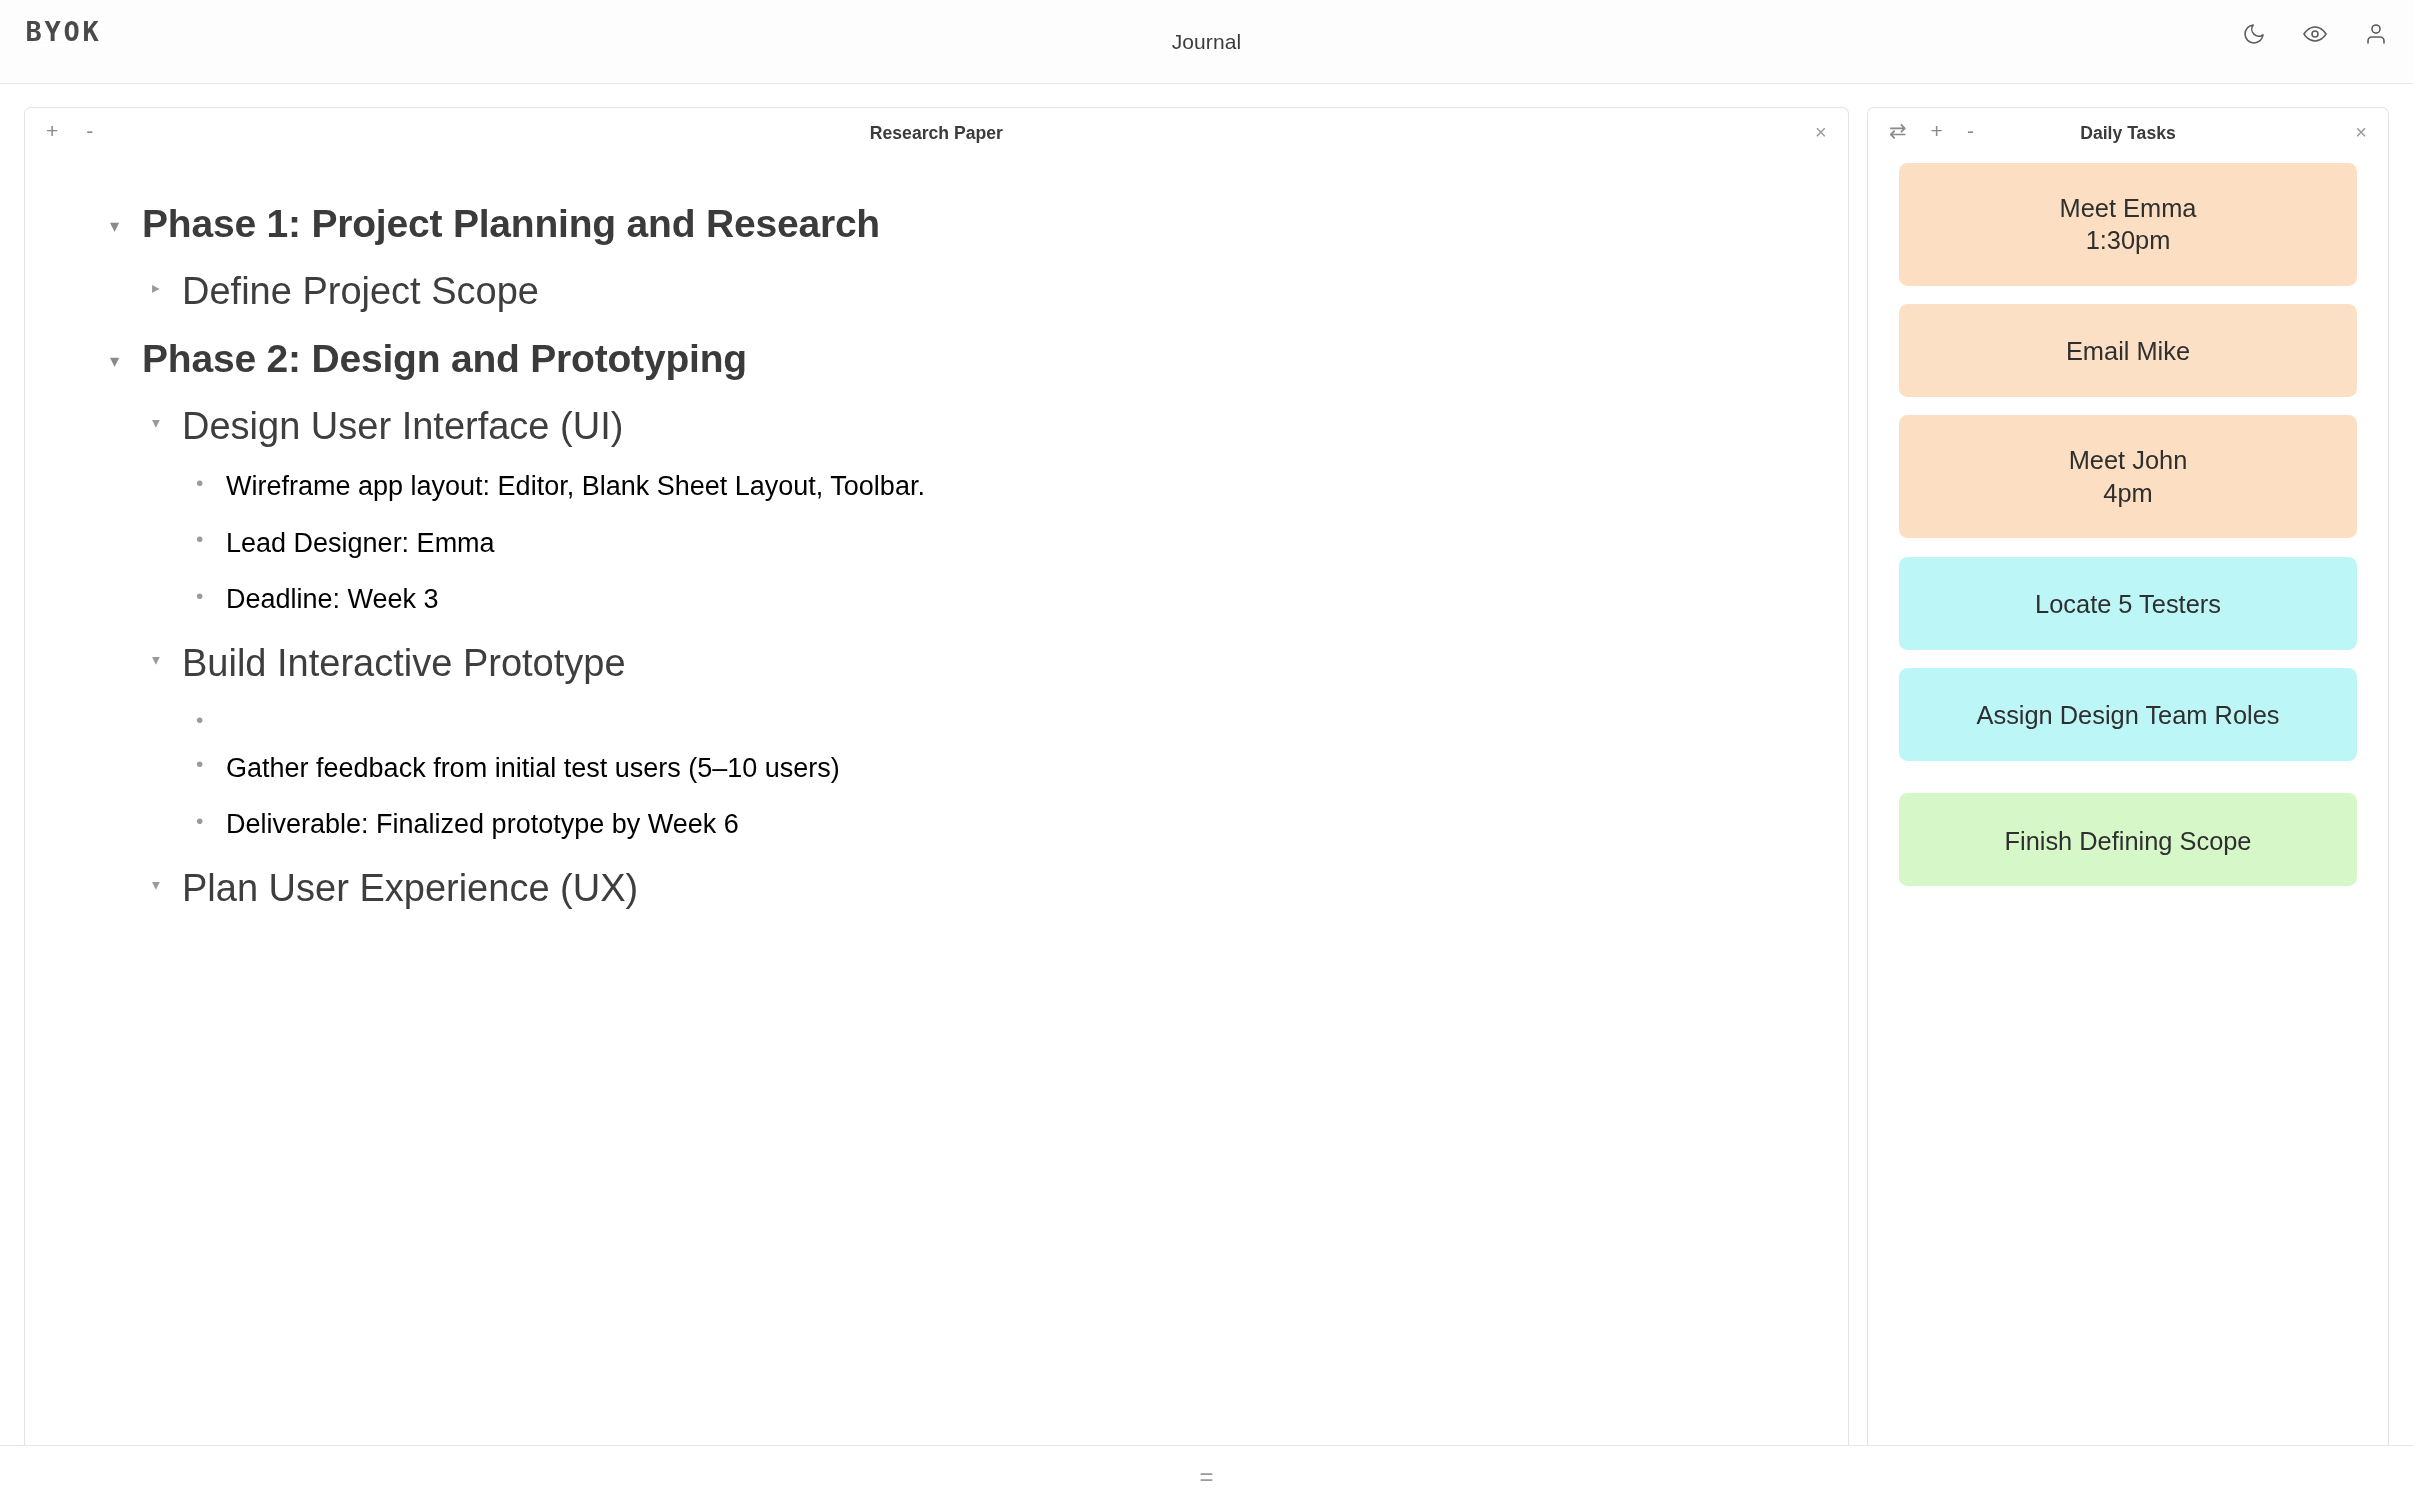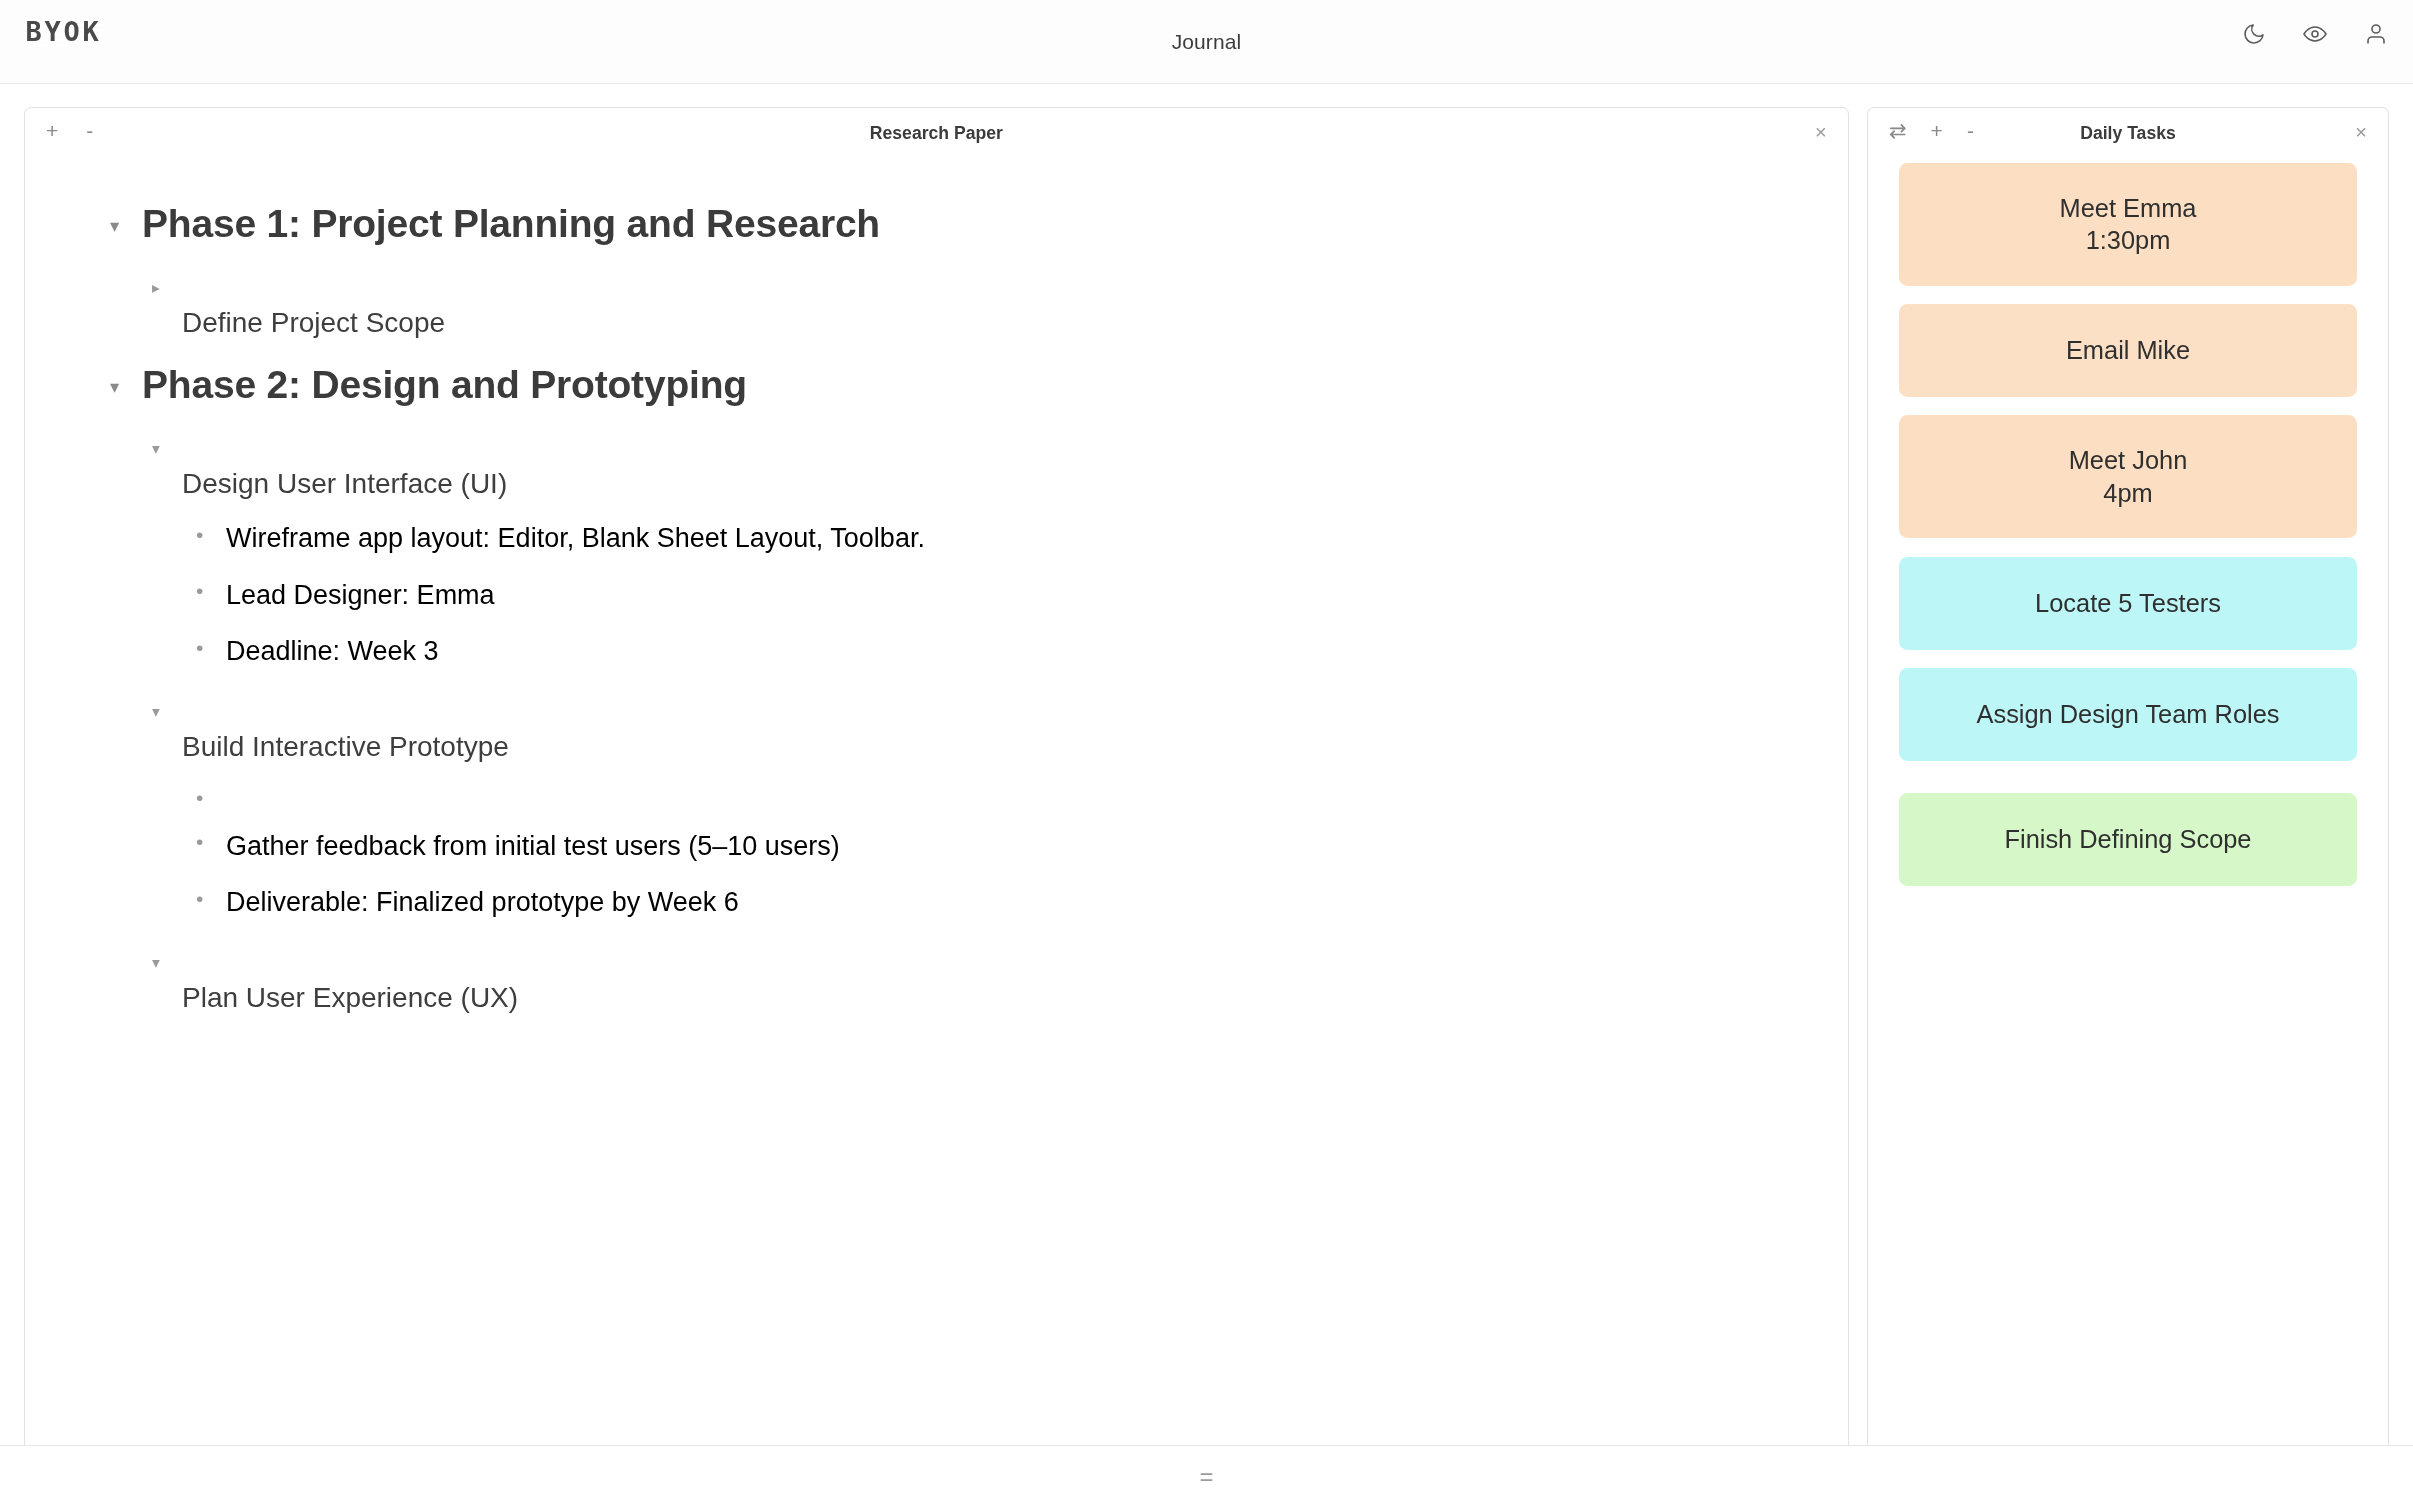--- a/index.html
+++ b/index.html
@@ -155,23 +155,22 @@
 
   
   .lvl-2 { margin-top: 24px; padding-left: 42px; }
   .lvl-2 .bullet {
     font-size: 15.5px;
     width: 30px;
     margin-top: 10px;
     color: #9a9a9a;
   }
   .lvl-2 .node-text {
-    font-size: 28px;
+    font-size: 38px;
     color: #3e3e3e;
-    margin-top: 37px;
   }
 
   
   .lvl-3 { margin-top: 21px; padding-left: 86px; }
   .lvl-3 .bullet {
     font-size: 21px;
     width: 30px;
     margin-top: 2.8px;
     color: #9a9a9a;
   }
@@ -212,21 +211,21 @@
   .tasks-list {
     padding: 10px 31px 0 31px;
     display: flex;
     flex-direction: column;
     gap: 18.3px;
   }
   .task-card {
     border-radius: 8.5px;
     min-height: 93px;
     display: flex;
-    align-items: center;
+    align-items: flex-end;
     justify-content: center;
     text-align: center;
     font-size: 25.4px;
     color: #2f2f2f;
     line-height: 1.28;
     padding: 29px 14px;
   }
 
   
   .bottombar {

